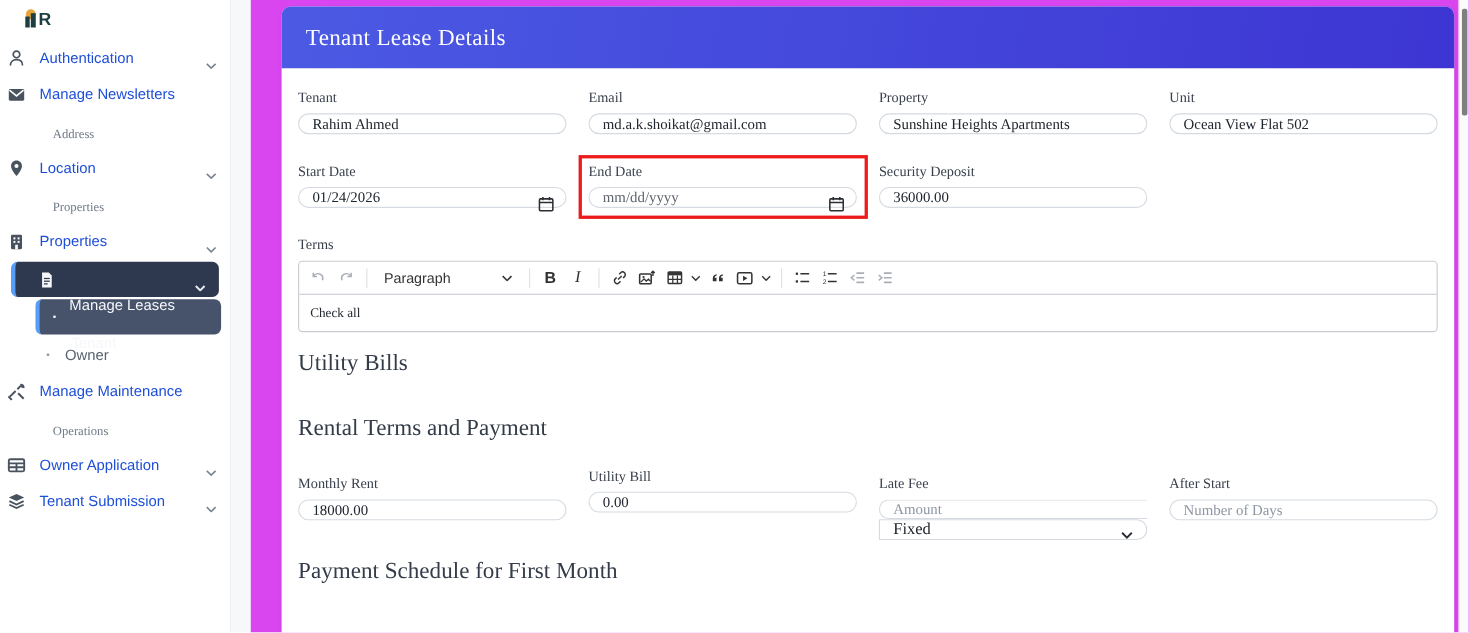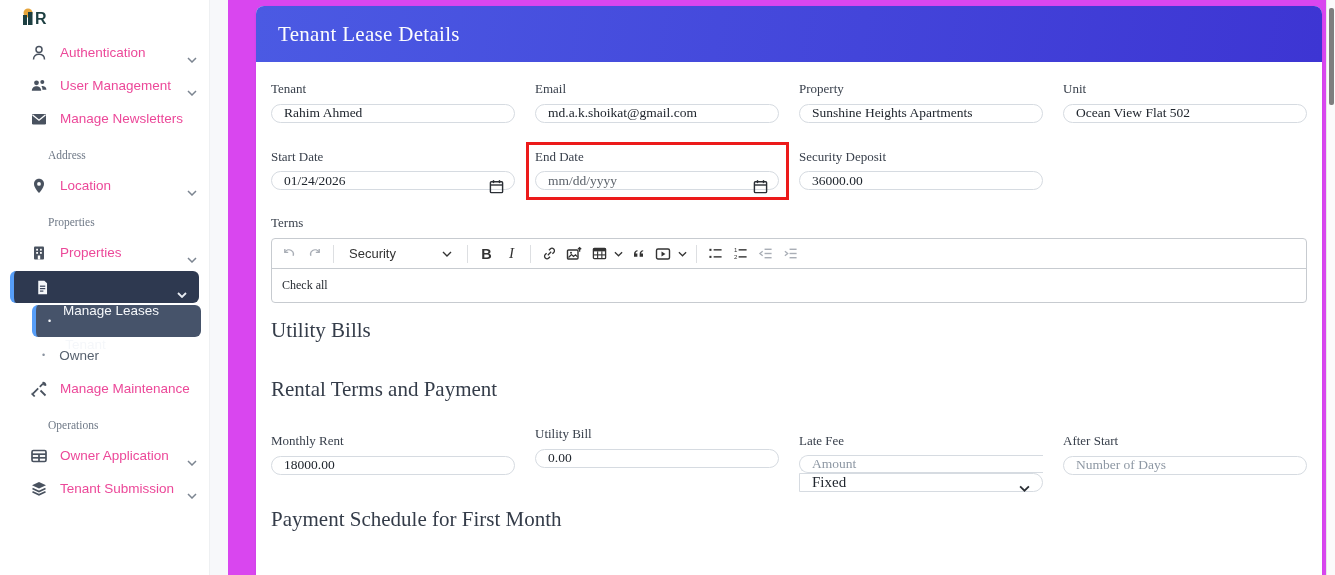--- a/index.html
+++ b/index.html
@@ -6,21 +6,21 @@
   html, body { width: 1335px; height: 575px; overflow: hidden; }
   body { font-family: "Liberation Sans", sans-serif; background: #f7f8fa; position: relative; }
 
   
   .sidebar {
     position: absolute; left: 0; top: 0; width: 210px; height: 575px;
     background: #ffffff; border-right: 1px solid #eef0f2; z-index: 2;
   }
   .logo-row { display: flex; align-items: center; padding: 8px 0 6px 20px; height: 36px; }
   .logo-r { font-weight: 800; font-size: 16px; color: #1d3f41; margin-left: -7px; font-family: "Liberation Sans", sans-serif; }
-  .side-item { display: flex; align-items: center; height: 33px; padding: 0 12px 0 30px; color: #ec4899; font-size: 13.5px; cursor: pointer; }
+  .side-item { display: flex; align-items: center; height: 33px; padding: 0 12px 0 6px; color: #1d4ed8; font-size: 13.5px; cursor: pointer; }
   .side-item .ic { width: 18px; height: 18px; color: #49525f; margin-right: 12px; flex: 0 0 18px; }
   .side-item .lbl { flex: 1; }
   .side-item .chev { width: 10px; height: 6px; color: #7c8591; margin-top: 3px; }
   .section-label { font-family: "Liberation Serif", serif; font-size: 11.5px; color: #6f7987; padding-left: 36px; margin: 14px 12px 8px; line-height: 12px; }
   .pill { display: flex; align-items: center; height: 32px; margin: 2px 10px 2px 10px; background: #2e3950; border-left: 4px solid #579ef8; border-radius: 6px; color: #f5f7fa; font-size: 13.5px; padding: 0 12px 0 20px; cursor: pointer; }
   .pill .ic { width: 17px; height: 17px; color: #f5f7fa; margin-right: 12px; }
   .pill .lbl { flex: 1; margin-top: 46px; }
   .pill .chev { width: 10px; height: 6px; color: #e8ecf2; margin-top: 3px; }
   .pill.sub { margin-left: 32px; margin-right: 8px; background: #46536a; padding-left: 12px; }
   .bullet { font-size: 9px; margin-right: 14px; line-height: 1; }
@@ -97,34 +97,20 @@
           <circle cx="9" cy="5.5" r="3" fill="none" stroke="currentColor" stroke-width="1.5"></circle>
           <path d="M3.5 15.5 C3.5 11.8 6 10.2 9 10.2 C12 10.2 14.5 11.8 14.5 15.5" fill="none" stroke="currentColor" stroke-width="1.5"></path>
         </svg>
     </span>
     <span class="lbl">Authentication</span>
     <span class="chev"><svg viewBox="0 0 10 6" width="10" height="6">
           <path d="M1 1 L5 5 L9 1" stroke="currentColor" stroke-width="1.5" fill="none"></path>
         </svg></span>
   </div>
 
-  <div class="side-item">
-    <span class="ic">
-      <svg viewBox="0 0 18 18" width="18" height="18">
-          <circle cx="6.5" cy="5.8" r="2.4" fill="currentColor"></circle>
-          <circle cx="12.3" cy="5" r="2" fill="currentColor"></circle>
-          <path d="M1.8 13.8 C1.8 10.6 4.4 9.3 6.5 9.3 C8.6 9.3 11.2 10.6 11.2 13.8 Z" fill="currentColor"></path>
-          <path d="M12 9 C14 9 16.4 10 16.4 12.8 L12.4 12.8 C12.4 11.2 12.3 10 11.4 9.2 Z" fill="currentColor"></path>
-        </svg>
-    </span>
-    <span class="lbl">User Management</span>
-    <span class="chev"><svg viewBox="0 0 10 6" width="10" height="6">
-          <path d="M1 1 L5 5 L9 1" stroke="currentColor" stroke-width="1.5" fill="none"></path>
-        </svg></span>
-  </div>
 
   <div class="side-item">
     <span class="ic">
       <svg viewBox="0 0 18 18" width="18" height="18">
           <rect x="2" y="4" width="14" height="10.5" rx="1.2" fill="currentColor"></rect>
           <path d="M2.6 5 L9 10.2 L15.4 5" stroke="#fff" stroke-width="1.4" fill="none"></path>
         </svg>
     </span>
     <span class="lbl">Manage Newsletters</span>
   </div>
@@ -307,21 +293,21 @@
               </svg>
           </span>
           <span class="tbtn dis">
             <svg viewBox="0 0 16 16" width="15" height="15">
                 <path d="M12.8 6.5 C11.4 4.2 8.4 3.4 6 4.8 C4 6 3.4 8.3 4.2 10.4" fill="none" stroke="currentColor" stroke-width="1.5"></path>
                 <path d="M13 3.2 L13 6.8 L9.4 6.8" fill="none" stroke="currentColor" stroke-width="1.5"></path>
               </svg>
           </span>
           <span class="tsep"></span>
           <span class="para-dd">
-            <span class="ptext">Security</span>
+            <span class="ptext">Paragraph</span>
             <svg viewBox="0 0 10 6" width="10" height="6">
                 <path d="M1 1 L5 5 L9 1" stroke="#333" stroke-width="1.4" fill="none"></path>
               </svg>
           </span>
           <span class="tsep"></span>
           <span class="tbtn b-glyph">B</span>
           <span class="tbtn i-glyph">I</span>
           <span class="tsep"></span>
           <span class="tbtn">
             <svg viewBox="0 0 16 16" width="15" height="15">

